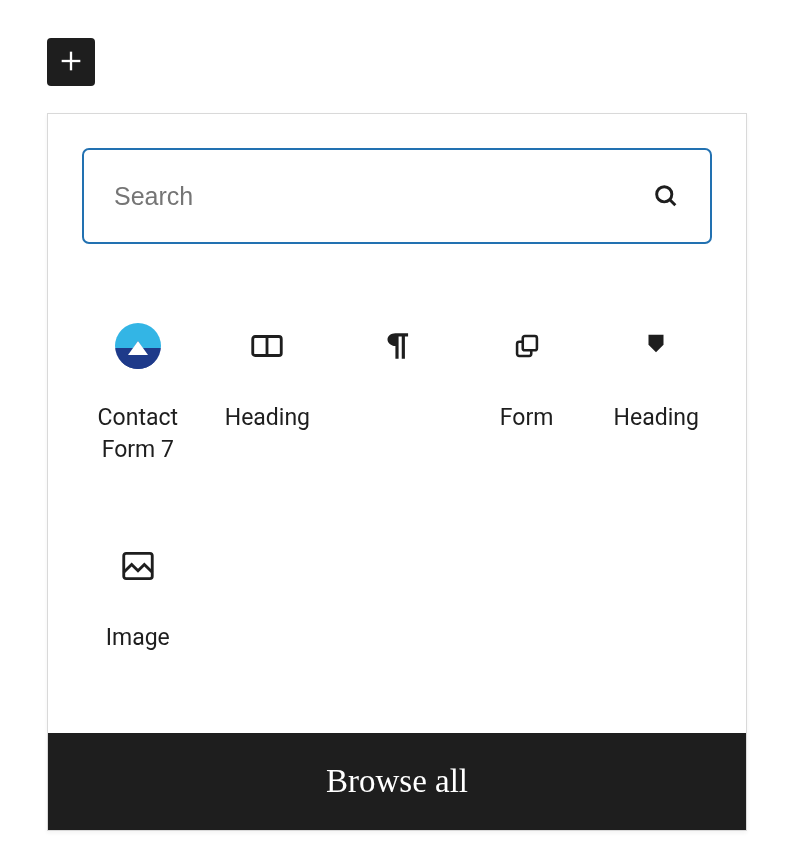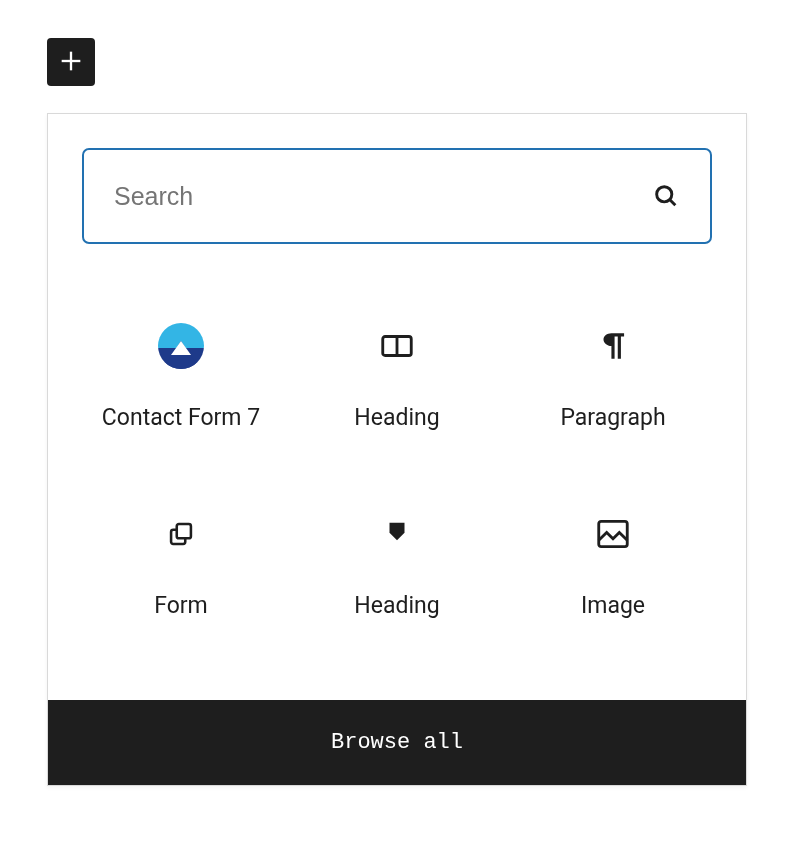--- a/index.html
+++ b/index.html
@@ -62,21 +62,21 @@
     .search-input::placeholder {
       color: #757575;
     }
     .search-icon {
       width: 28px;
       height: 28px;
       flex-shrink: 0;
     }
     .blocks-grid {
       display: grid;
-      grid-template-columns: repeat(3, 1fr);
+      grid-template-columns: repeat(5, 1fr);
       padding: 20px 25px 40px 25px;
       gap: 0;
     }
     .block-item {
       display: flex;
       flex-direction: column;
       align-items: center;
       justify-content: flex-start;
       cursor: pointer;
       padding: 38px 10px 38px 10px;
@@ -97,23 +97,23 @@
       color: #1e1e1e;
       text-align: center;
       line-height: 1.4;
     }
     .browse-all {
       width: 100%;
       background: #1e1e1e;
       color: #fff;
       border: none;
       padding: 30px 8px;
-      font-size: 22px;
+      font-size: 33px;
       cursor: pointer;
-      font-family: Liberation Mono, monospace;
+      font-family: Liberation Serif, serif;
     }
     .cf7-icon {
       width: 46px;
       height: 46px;
       border-radius: 50%;
       background: linear-gradient(to bottom, #33b5e5 0%, #33b5e5 55%, #1e3a8a 55%);
       position: relative;
       overflow: hidden;
     }
     .cf7-mountain {
@@ -185,21 +185,20 @@
       </span>
       <span class="block-label">Heading</span>
     </button>
 
     <button class="block-item">
       <span class="block-icon">
         <svg viewBox="0 0 24 24" width="38" height="38" fill="#1e1e1e">
           <path d="M11 4H19V6H17V20H15V6H13V20H11V12C8.2 12 6 9.8 6 8C6 5.8 8.2 4 11 4Z"></path>
         </svg>
       </span>
-      <span class="block-label">Paragraph</span>
     </button>
 
     <button class="block-item">
       <span class="block-icon">
         <svg viewBox="0 0 24 24" width="34" height="34" fill="none" stroke="#1e1e1e" stroke-width="1.8">
           <rect x="9" y="5" width="10" height="10" rx="1.5"></rect>
           <path d="M15 15 V17.5 A1.5 1.5 0 0 1 13.5 19 H6.5 A1.5 1.5 0 0 1 5 17.5 V10.5 A1.5 1.5 0 0 1 6.5 9 H9"></path>
         </svg>
       </span>
       <span class="block-label">Form</span>

